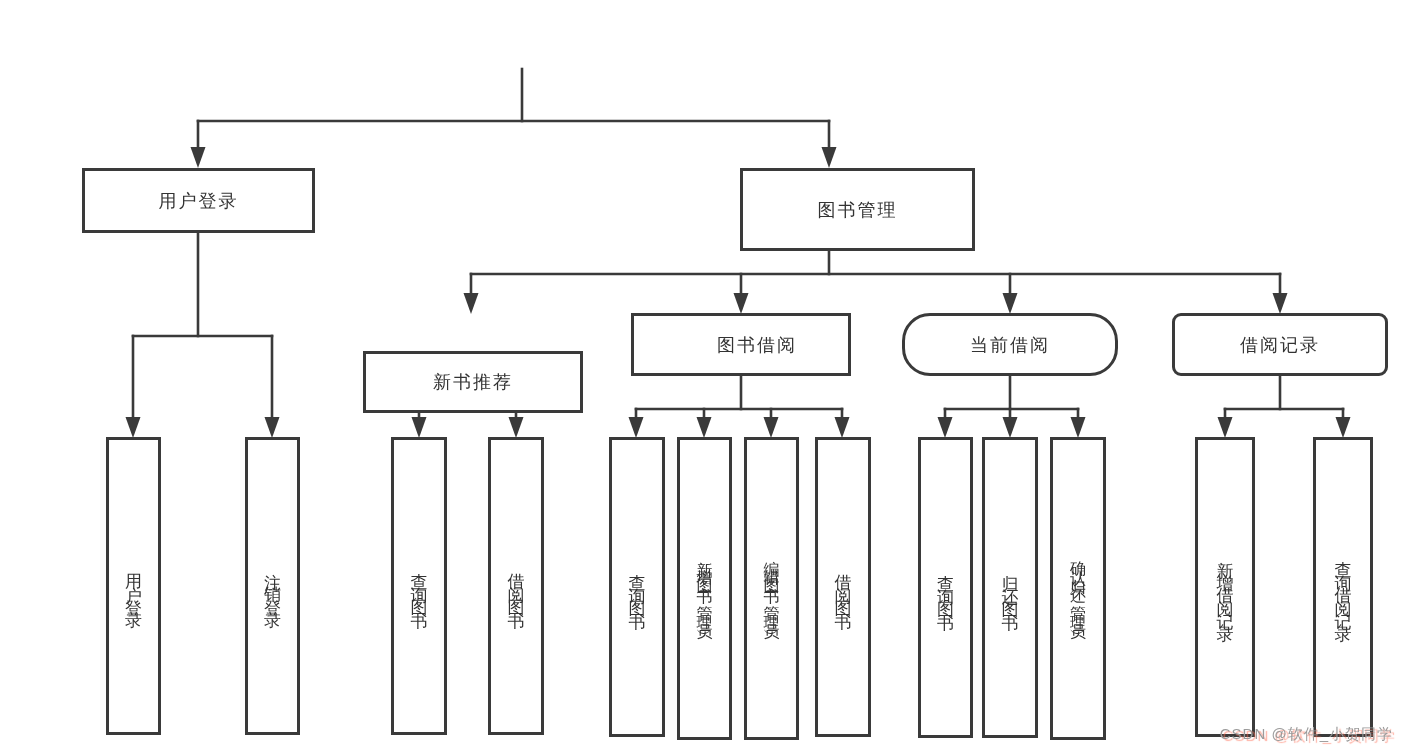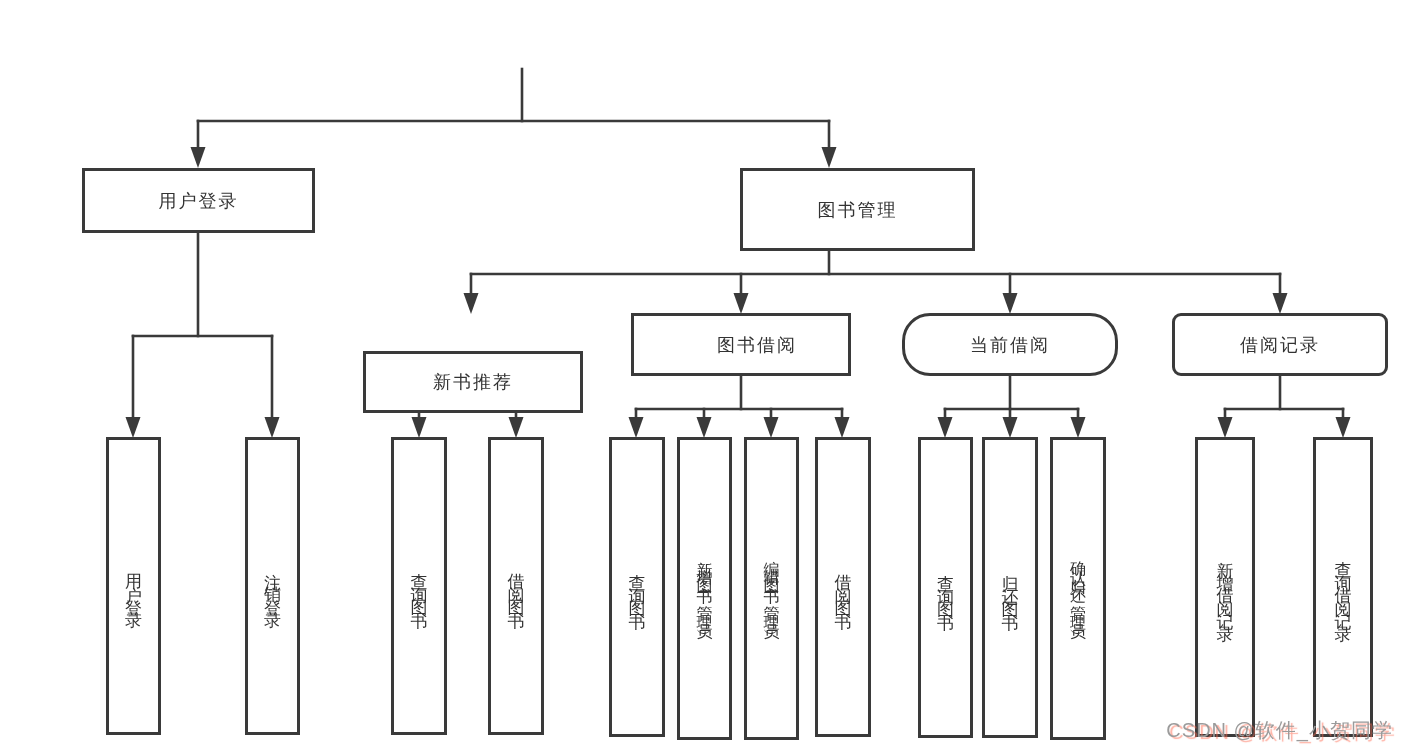--- a/index.html
+++ b/index.html
@@ -43,21 +43,21 @@
     white-space: nowrap;
   }
   .v-label.dense {
     letter-spacing: 9px;
     font-size: 16px;
   }
   #watermark {
     position: absolute;
     right: 12px;
     bottom: 3px;
-    font-size: 20px;
+    font-size: 15px;
     letter-spacing: 1px;
     color: #9b9b9b;
     text-shadow: 3px 2px 1px rgba(255, 108, 82, 0.55);
     white-space: nowrap;
   }
 </style>
 </head>
 <body>
 
 <div id="stage">

